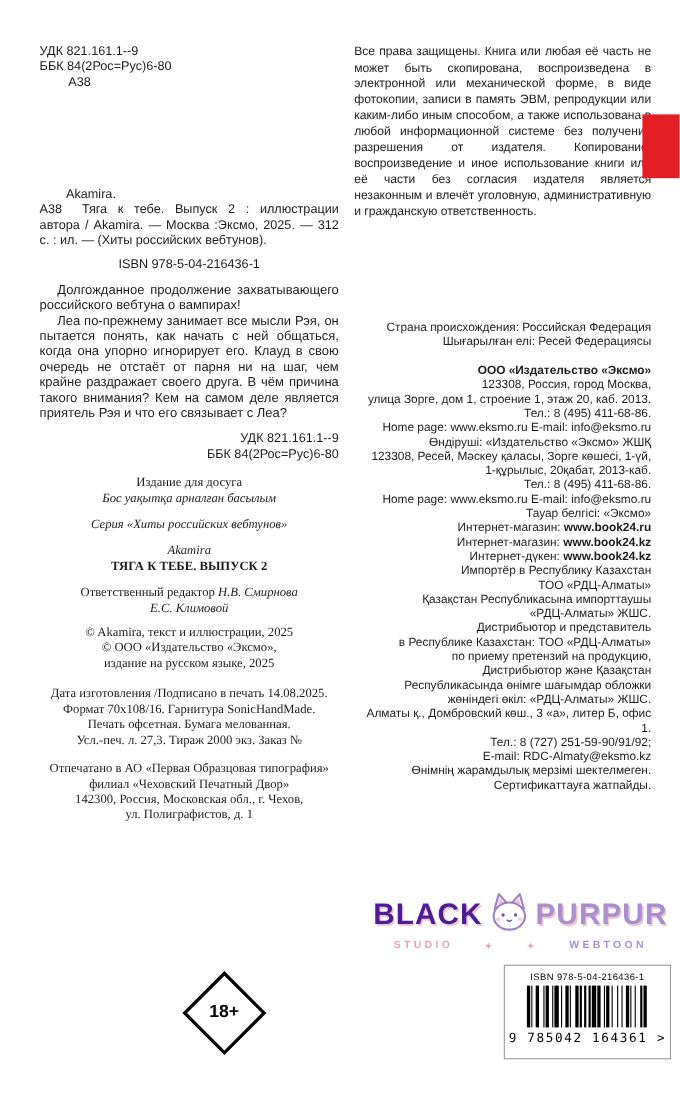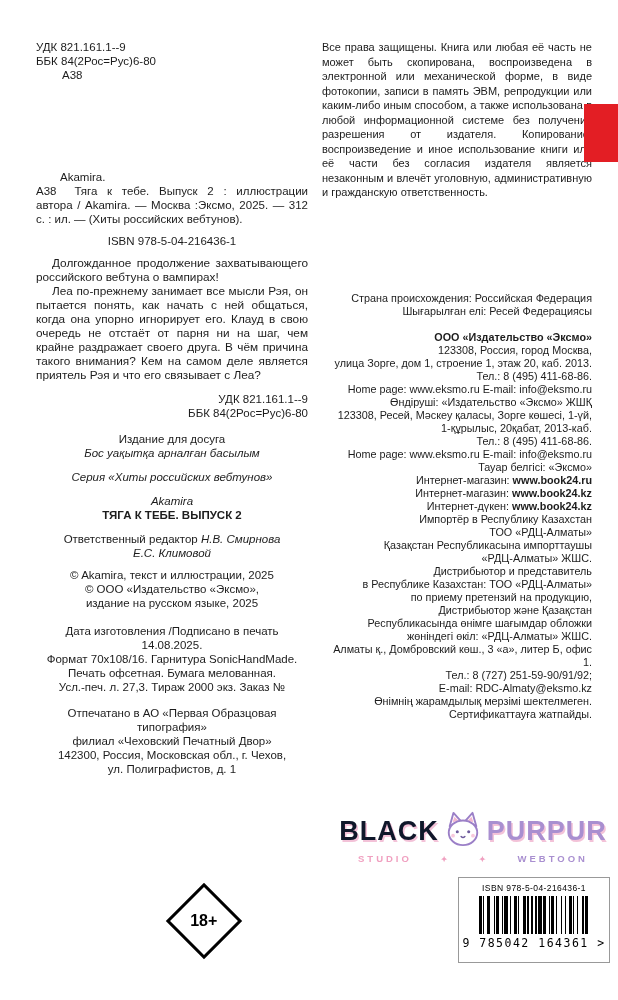--- a/index.html
+++ b/index.html
@@ -5,21 +5,21 @@
   * { margin:0; padding:0; box-sizing:border-box; }
   html,body { width:618px; height:1000px; }
   body { background:#f4f4f2; font-family:"Liberation Sans", sans-serif; color:#1c1c1c; position:relative; overflow:hidden; }
   .page { position:absolute; left:0; top:0; width:618px; height:1000px; background:#ffffff; overflow:hidden; }
 
   
   .col-left  { position:absolute; left:36px;  top:40px; width:272px; font-size:11.5px; line-height:14px; }
   .rights-par{ position:absolute; left:322px; top:40px; width:270px; font-size:11px;  line-height:14.5px; text-align:justify; }
   .info-col  { position:absolute; left:322px; top:252px; width:270px; font-size:10.8px; line-height:13px; text-align:right;margin-top:40px; }
 
-  .c { text-align:center; }
+  .c { text-align:center;font-family:Liberation Serif, serif; }
   .r { text-align:right; }
   .j { text-align:justify; }
   .tl { min-height:13px; }
   .bold { font-weight:bold; }
   .ital { font-style:italic; }
   .gap { height:6px; }
   .ind { padding-left:26px; }
 
   .blk-codes      { margin-bottom:88px; }
   .bib-author     { padding-left:24px; }
@@ -155,21 +155,21 @@
       <div class="tl">Тел.: 8 (727) 251-59-90/91/92;</div>
       <div class="tl">E-mail: RDC-Almaty@eksmo.kz</div>
       <div class="tl">Өнімнің жарамдылық мерзімі шектелмеген.</div>
       <div class="tl">Сертификаттауға жатпайды.</div>
     </div>
 
   <div class="red-mark" style="background: rgb(227, 30, 36);"></div>
 
   <div class="logo">
     <div class="logo-top">
-      <span class="logo-word" style="color: #0f172a;">BLACK</span>
+      <span class="logo-word" style="color: #4c1d95;">BLACK</span>
       <span>
         <svg width="42" height="38" viewBox="0 0 44 40">
           <polygon points="8,17 12,3 20,12" fill="#ffffff" stroke="#9b7fc7" stroke-width="2" stroke-linejoin="round"></polygon>
           <polygon points="24,12 32,3 36,17" fill="#ffffff" stroke="#9b7fc7" stroke-width="2" stroke-linejoin="round"></polygon>
           <polygon points="11,13 13,7 17,11" fill="#f5b8d0"></polygon>
           <polygon points="27,11 31,7 33,13" fill="#f5b8d0"></polygon>
           <ellipse cx="22" cy="24" rx="15" ry="13" fill="#ffffff" stroke="#9b7fc7" stroke-width="2"></ellipse>
           <circle cx="16" cy="23" r="1.6" fill="#6d5a9c"></circle>
           <circle cx="28" cy="23" r="1.6" fill="#6d5a9c"></circle>
           <path d="M20 28 q2 2 4 0" stroke="#6d5a9c" stroke-width="1.5" fill="none" stroke-linecap="round"></path>

